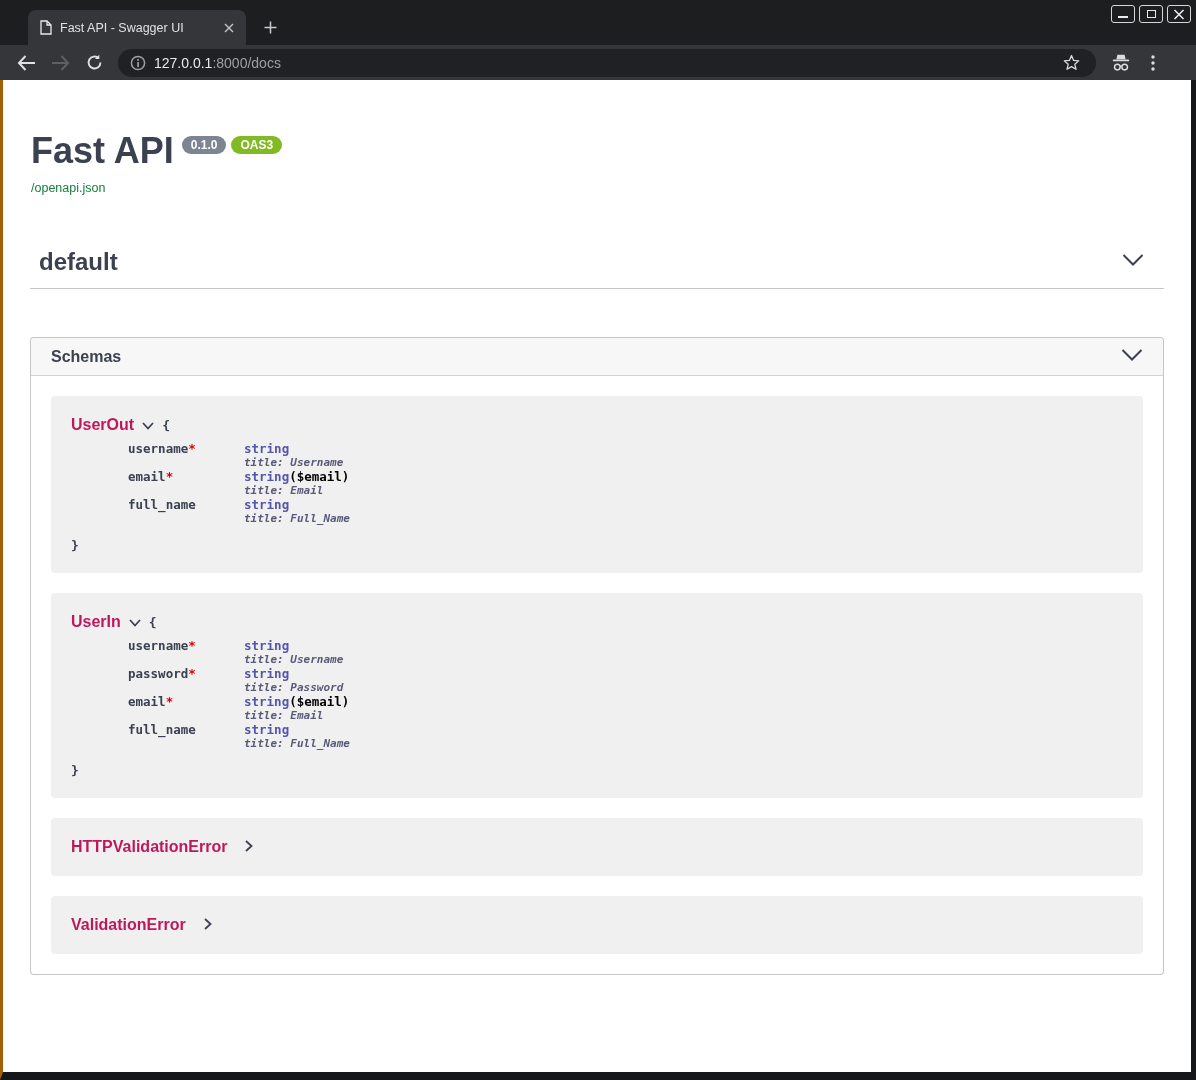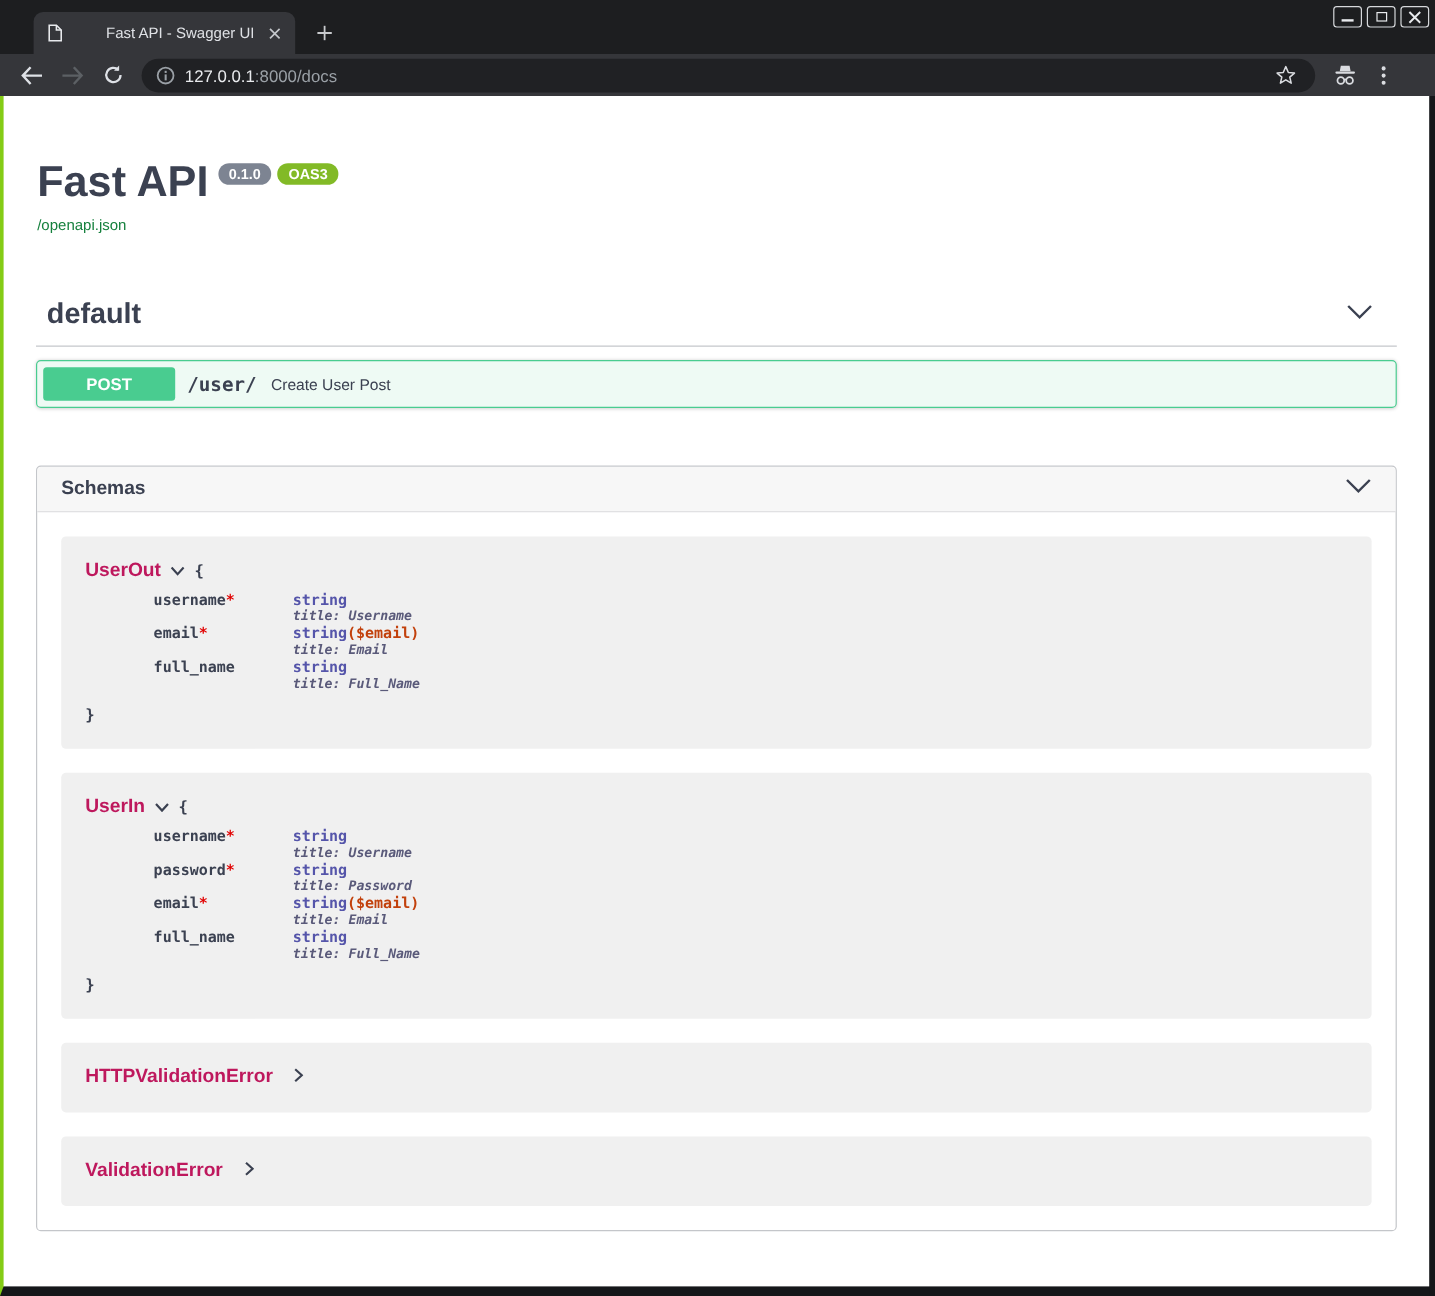--- a/index.html
+++ b/index.html
@@ -3,42 +3,42 @@
 <meta charset="utf-8">
 <style>
   * { margin:0; padding:0; box-sizing:border-box; }
   html,body { width:1196px; height:1080px; overflow:hidden; background:#15171a;
               font-family:"Liberation Sans", sans-serif; }
   .window { width:1196px; height:1080px; display:flex; flex-direction:column; background:#15171a; }
 
   
   .titlebar { height:45px; background:#1d1e20; position:relative; flex:0 0 auto; }
   .tab { position:absolute; left:28px; bottom:0; width:218px; height:35px; background:#35363a;
-         border-radius:8px 8px 0 0; display:flex; align-items:center; padding:0 8px 0 12px; gap:8px;text-align:right; }
+         border-radius:8px 8px 0 0; display:flex; align-items:center; padding:0 8px 0 12px; gap:8px; }
   .tab-title { color:#dfe1e5; font-size:12.5px; flex:1; white-space:nowrap; overflow:hidden; }
   .tab-close { width:18px; height:18px; display:flex; align-items:center; justify-content:center; border-radius:50%; }
   .newtab { position:absolute; left:258px; bottom:6px; width:24px; height:24px; display:flex; align-items:center; justify-content:center; }
   .win-controls { position:absolute; top:5px; right:5px; display:flex; gap:4px; }
   .win-btn { width:24px; height:18px; border:1px solid #d6d8db; border-radius:3px; position:relative; background:transparent; }
   .win-btn .dash { position:absolute; left:6px; right:6px; bottom:4px; border-bottom:2px solid #e8eaed; }
   .win-btn .sq { position:absolute; left:7px; top:4px; width:9px; height:8px; border:1.6px solid #e8eaed; }
   .win-btn svg { position:absolute; left:5px; top:3px; }
 
   
   .toolbar { height:35px; background:#35363a; display:flex; align-items:center; padding:0 10px 0 10px; gap:2px; flex:0 0 auto; }
   .nav-btn { width:32px; height:30px; display:flex; align-items:center; justify-content:center; }
   .omnibox { flex:1; height:28px; background:#202124; border-radius:14px; margin:0 8px 0 6px;
              display:flex; align-items:center; padding:0 10px 0 12px; gap:8px; max-width:978px; }
   .url { font-size:14px; color:#e8eaed; }
   .url .dim { color:#9aa0a6; }
   .omni-spacer { flex:1; }
   .tool-icon { width:30px; height:30px; display:flex; align-items:center; justify-content:center; }
 
   
-  .content { flex:1; background:#fff; border-left:3px solid #84cc16; border-right:5px solid #15171a;
+  .content { flex:1; background:#fff; border-left:3px solid #a16207; border-right:5px solid #15171a;
              border-bottom:8px solid #15171a; overflow:hidden; color:#3b4151; }
   .info { margin:50px 0 0 28px; }
   .api-title { font-size:36px; font-weight:bold; color:#3b4151; display:inline-block; }
   .badge { display:inline-block; font-size:12px; font-weight:bold; color:#fff; padding:2px 9px;
            border-radius:10px; vertical-align:top; margin:6px 0 0 8px; }
   .badge.version { background:#7d8492; }
   .badge.oas { background:#82ba26; margin-left:5px; }
   .spec-link { display:block; margin-top:9px; font-size:12.5px; color:#15803d; text-decoration:none; }
 
   .wrap { padding:0 27px; }
@@ -66,21 +66,21 @@
   .model-title-row { display:flex; align-items:center; gap:8px; cursor:pointer; }
   .model-name { font-size:16px; font-weight:bold; color:#be185d; }
   .brace { font-family:"DejaVu Sans Mono", monospace; font-size:13px; font-weight:bold; color:#3b4151; }
   .props { margin:8px 0 0 23px; }
   .prop-row { display:grid; grid-template-columns:150px auto; }
   .pname { font-family:"DejaVu Sans Mono", monospace; font-size:12.5px; font-weight:bold;
            color:#3b4151; line-height:14px;margin-left:34px; }
   .star { color:#e10000; }
   .ptype { font-family:"DejaVu Sans Mono", monospace; font-size:12.5px; font-weight:bold;
            color:#5555aa; line-height:14px; }
-  .pfmt { color:#c2410c; }
+  .pfmt { color:#000000; }
   .ptitle { font-family:"DejaVu Sans Mono", monospace; font-size:11px; font-style:italic;
             color:#5a5a7a; line-height:14px; font-weight:bold; }
   .brace-close { margin-top:13px; line-height:14px; }
   .model-collapsed { display:flex; align-items:center; }
   .model-collapsed .rchev { margin-left:18px; }
 </style>
 </head>
 <body>
 
 <div class="window">
@@ -178,25 +178,20 @@
       <div class="tag-row">
         <span class="tag-name">default</span>
         <span class="sp"></span>
         <span class="chev">
           <svg width="22" height="14" viewBox="0 0 22 14">
               <path d="M1.5 2 11 11.5 20.5 2" fill="none" stroke="#3b4151" stroke-width="2"></path>
             </svg>
         </span>
       </div>
 
-      <div class="opblock">
-        <span class="method">POST</span>
-        <span class="path">/user/</span>
-        <span class="summary">Create User Post</span>
-      </div>
 
       <div class="models">
         <div class="models-header">
           <h4>Schemas</h4>
           <span class="sp"></span>
           <span class="chev" style="margin-right:0;">
             <svg width="22" height="14" viewBox="0 0 22 14">
                 <path d="M1.5 2 11 11.5 20.5 2" fill="none" stroke="#3b4151" stroke-width="2"></path>
               </svg>
           </span>

